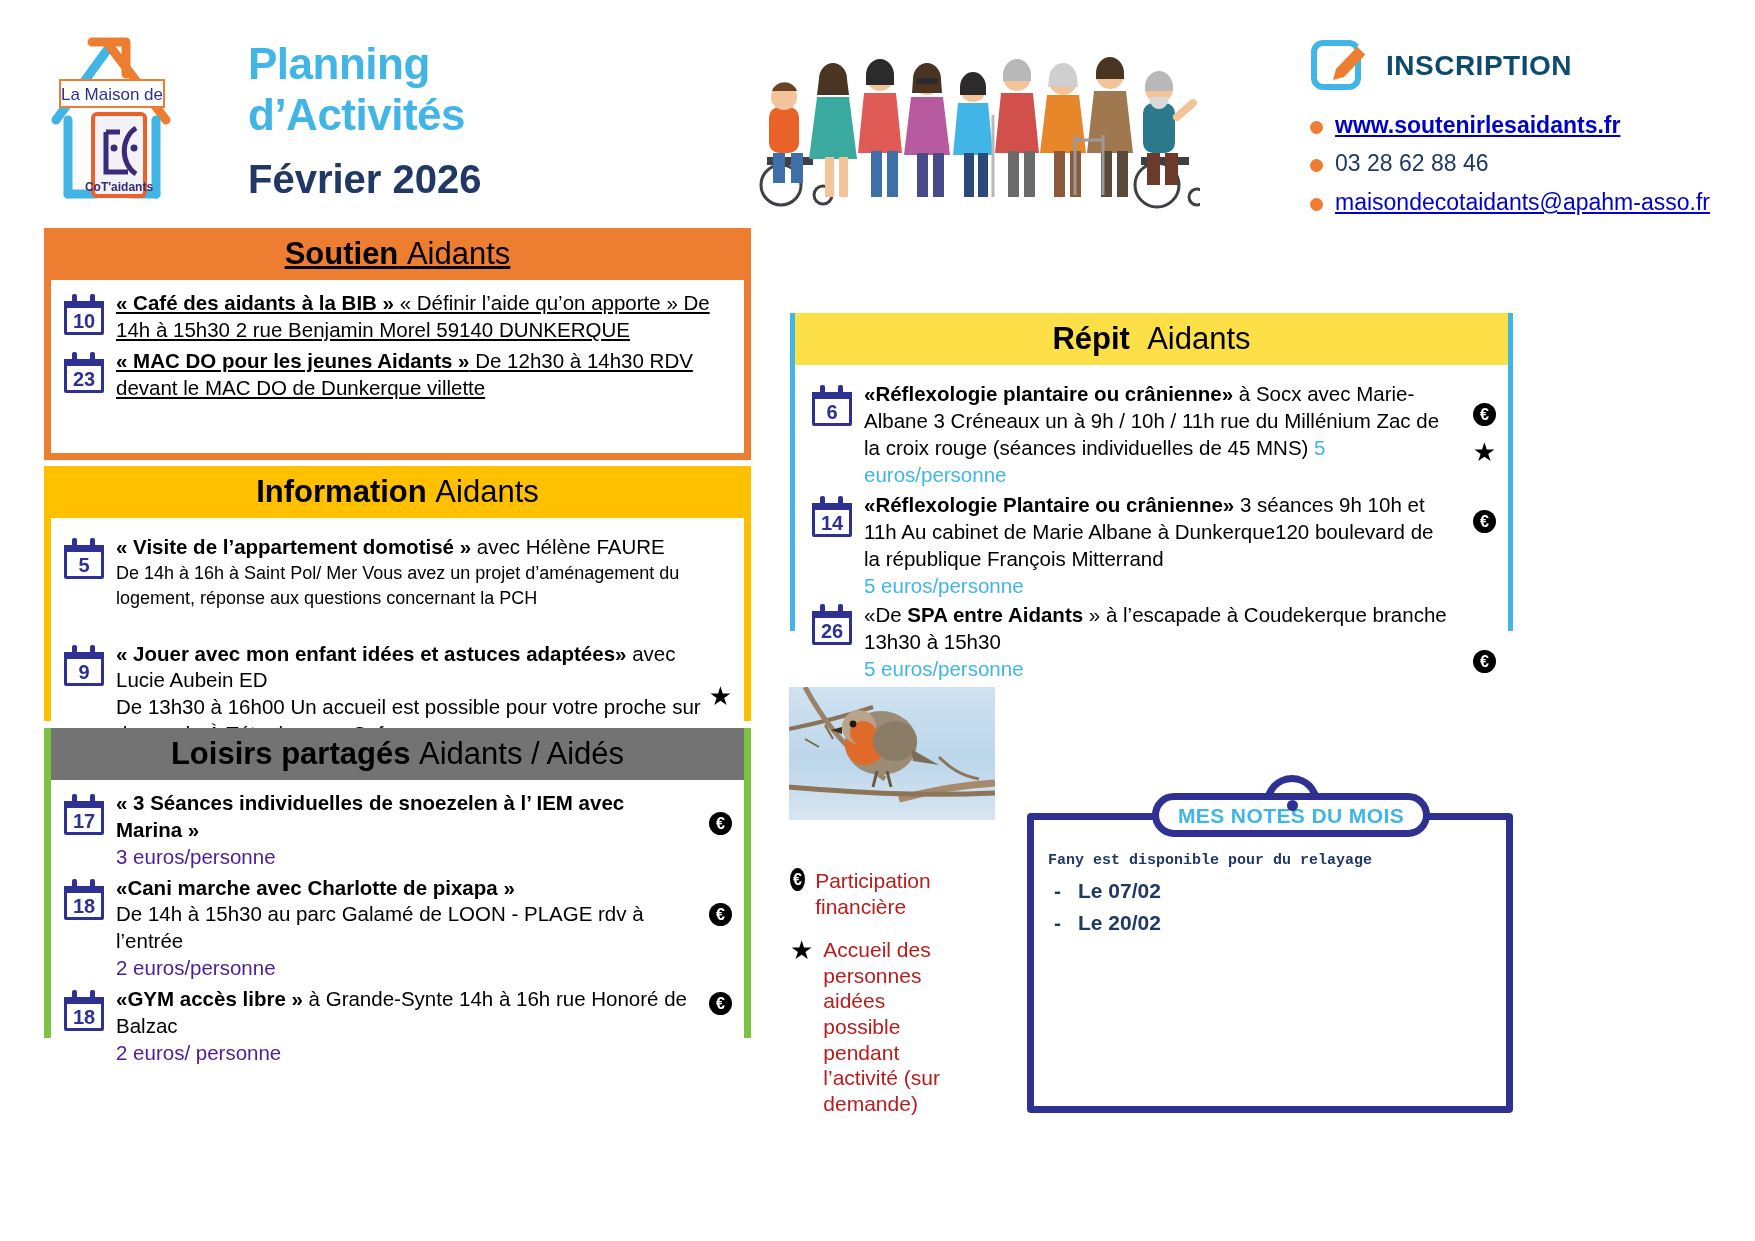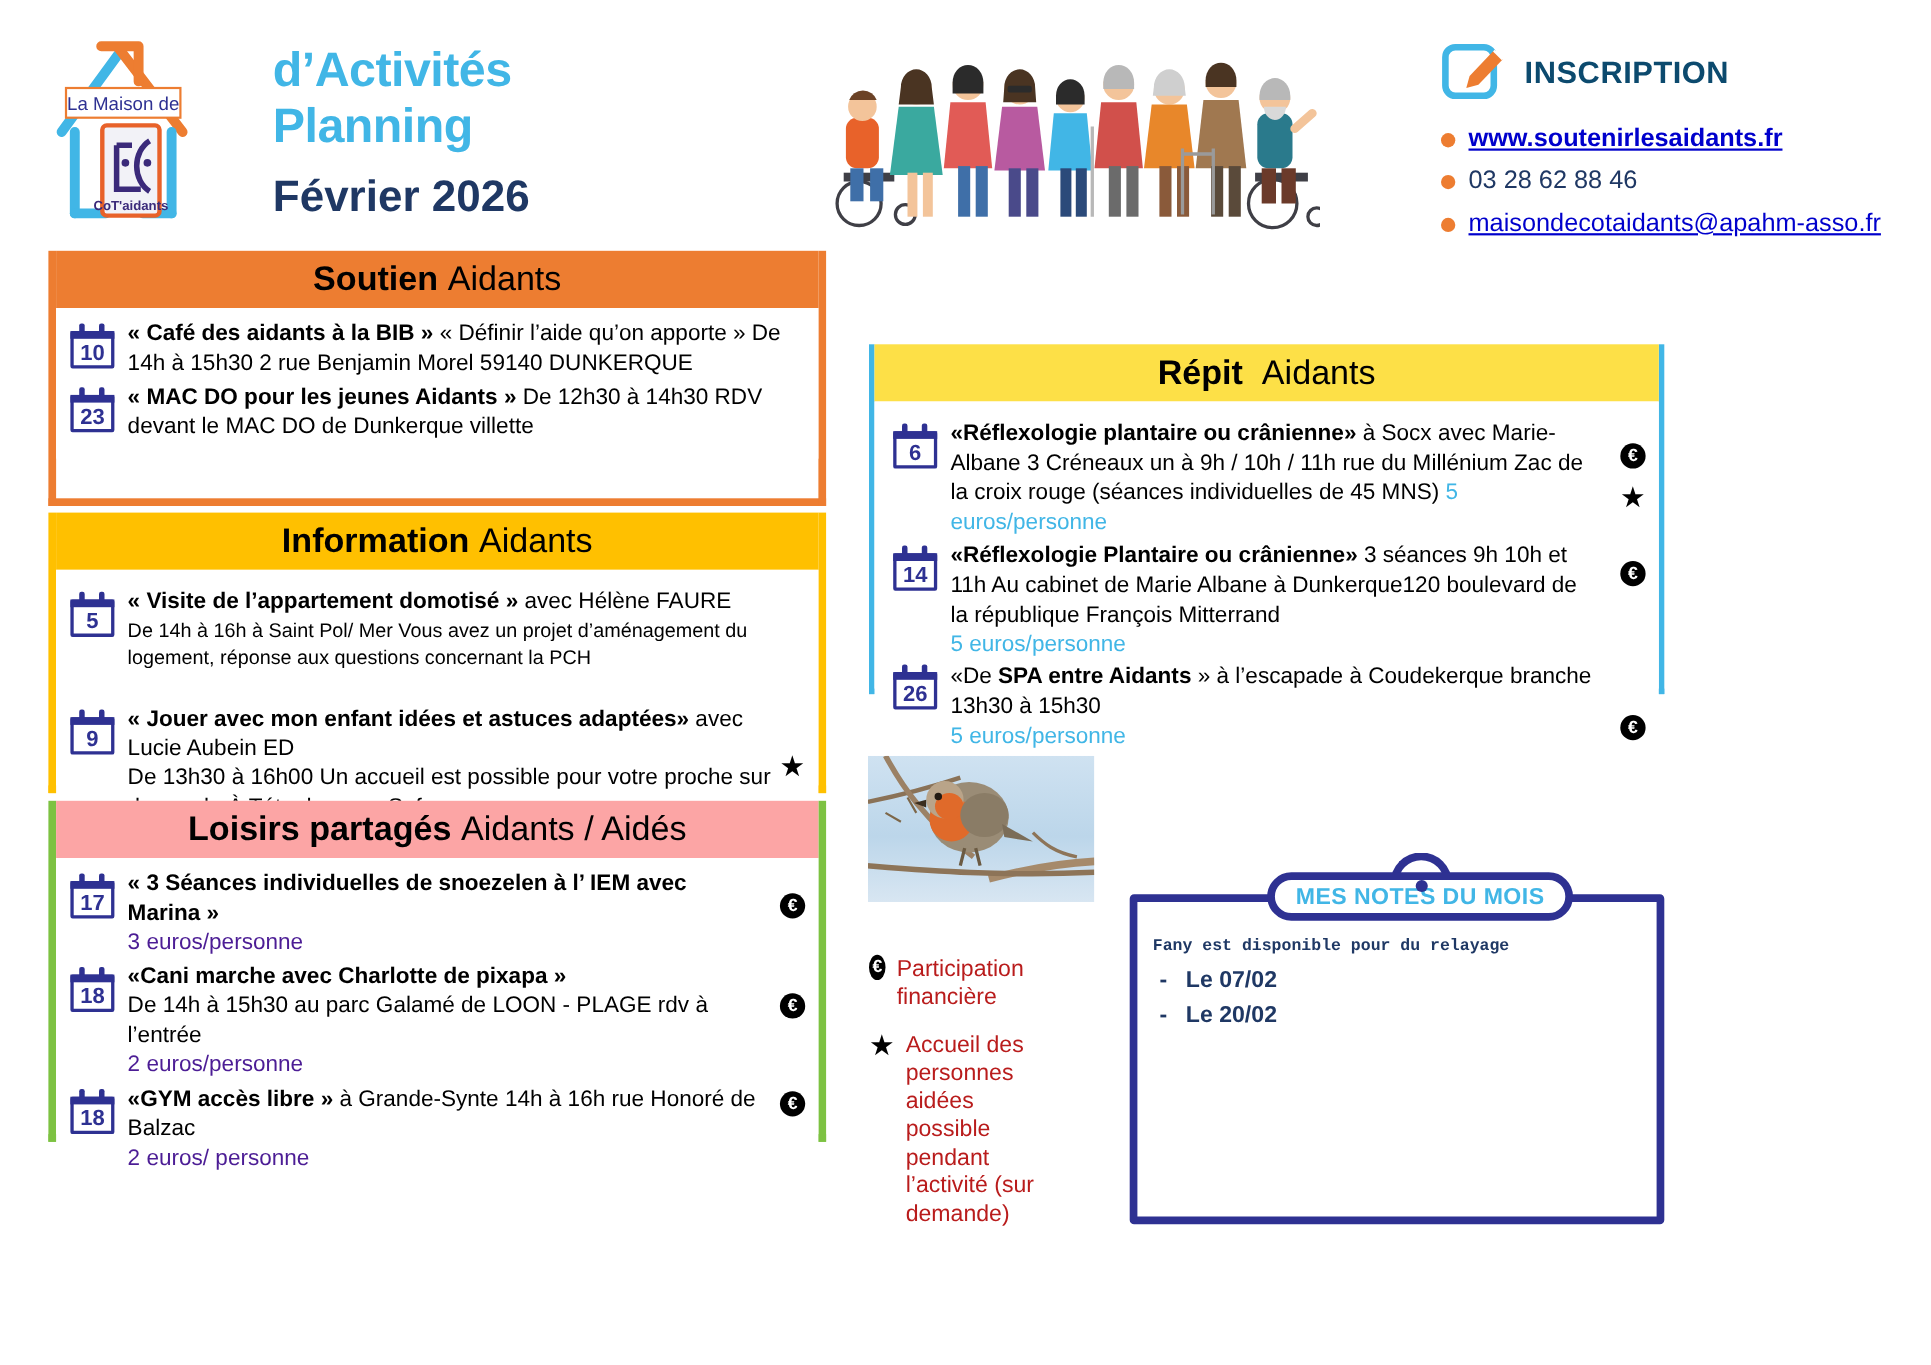--- a/index.html
+++ b/index.html
@@ -118,40 +118,41 @@
     background: #fff;
     padding: 10px 14px 12px 12px;
   }
 
   
   #panel-soutien {
     left: 44px; top: 228px;
     width: 707px; height: 232px;
     border: 7px solid #ed7d31;
     border-top: none;
+    text-decoration: underline;
   }
   #panel-soutien .panel-header { background: #ed7d31; }
 
   
   #panel-information {
     left: 44px; top: 466px;
     width: 707px; height: 255px;
     border: 7px solid #ffc000;
     border-top: none;
   }
   #panel-information .panel-header { background: #ffc000; }
 
   
   #panel-loisirs {
     left: 44px; top: 728px;
     width: 707px; height: 310px;
     border: 7px solid #7dc242;
     border-top: none;
   }
-  #panel-loisirs .panel-header { background: #fca5a5; }
+  #panel-loisirs .panel-header { background: #737373; }
 
   
   #panel-repit {
     left: 790px; top: 313px;
     width: 723px; height: 318px;
     border: 5px solid #41b6e6;
     border-top: none;
   }
   #panel-repit .panel-header { background: #fde047; }
 
@@ -365,22 +366,22 @@
       <path d="M58 108 L72 108" stroke="#3b2a7a" stroke-width="5" fill="none"></path>
       <path d="M88 104 a22 26 0 0 0 0 46" stroke="#3b2a7a" stroke-width="5" fill="none"></path>
       <circle cx="66" cy="124" r="3.5" fill="#3b2a7a"></circle>
       <circle cx="86" cy="124" r="3.5" fill="#3b2a7a"></circle>
       <text x="71" y="167" font-family="Liberation Sans, sans-serif" font-size="12" font-weight="bold" fill="#3b2a7a" text-anchor="middle">CoT'aidants</text>
     </svg>
   </div>
 
   <div id="title-block">
     <div id="title-main">
+      <div>Planning</div>
       <div>d’Activités</div>
-      <div>Planning</div>
     </div>
     <div id="title-sub">Février 2026</div>
   </div>
 
   <div id="people-illustration">
     <svg width="455" height="165" viewBox="0 0 455 165" xmlns="http://www.w3.org/2000/svg">
 
       <g>
         <circle cx="36" cy="140" r="20" fill="none" stroke="#3f3f46" stroke-width="3"></circle>
         <circle cx="78" cy="150" r="9" fill="none" stroke="#3f3f46" stroke-width="3"></circle>

